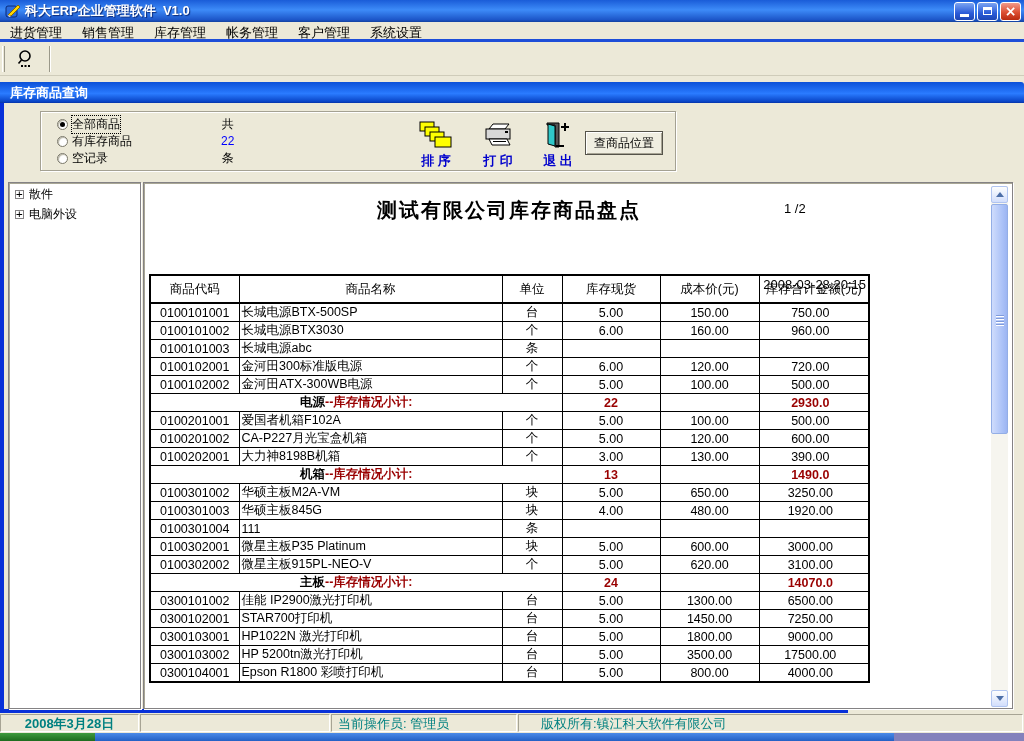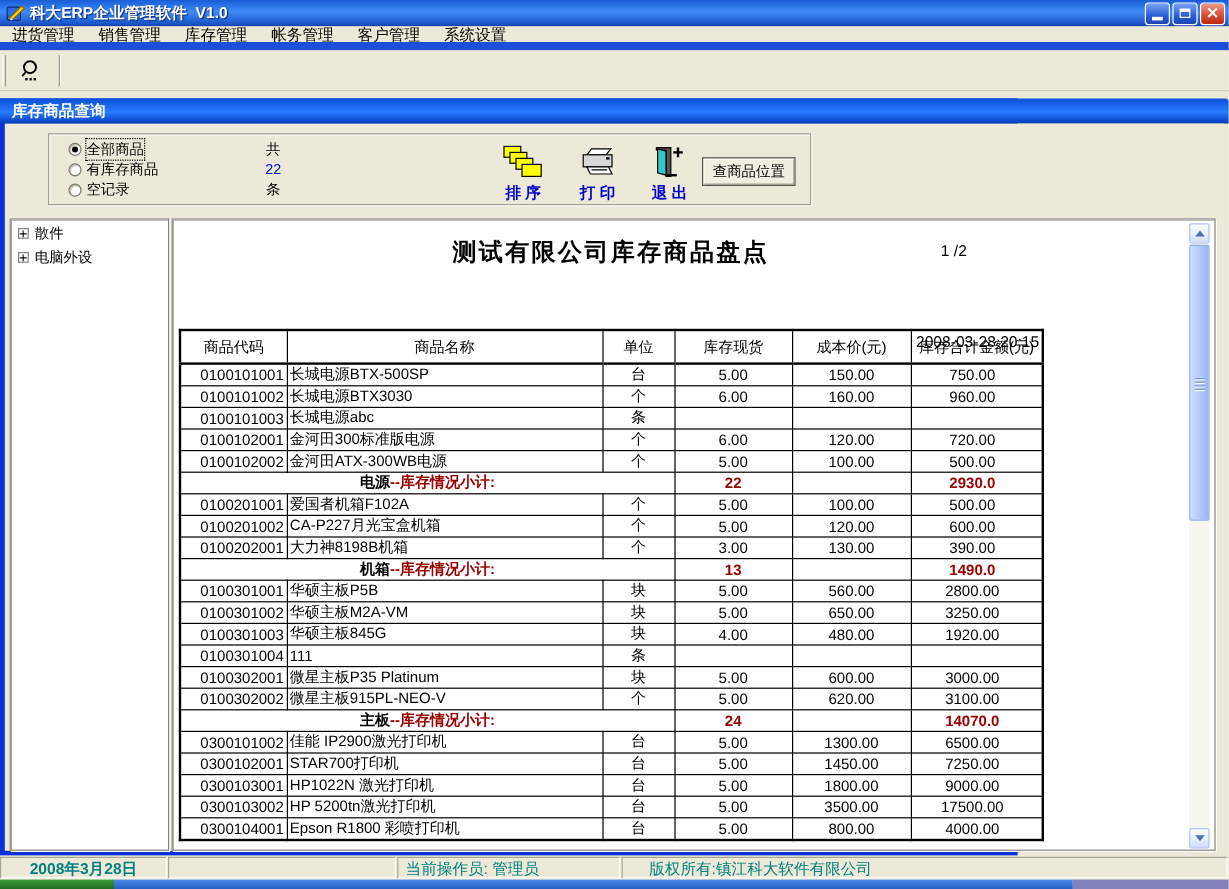--- a/index.html
+++ b/index.html
@@ -26,22 +26,22 @@
   }
   .win-btn.blue { background:linear-gradient(to bottom,#7ba4f2,#2a5bd8 60%,#1e46b4); }
   .win-btn.red  { background:linear-gradient(to bottom,#f29a8a,#dd4f33 55%,#b92a10); }
   .glyph-min { width:9px; height:3px; background:#fff; margin-top:9px; }
   .glyph-restore { width:9px; height:8px; border:1px solid #fff; border-top:3px solid #fff; background:transparent; }
   .glyph-close { color:#fff; font-weight:bold; font-size:14px; line-height:14px; font-family:"DejaVu Sans",sans-serif; }
 
   
   .menubar {
     position:absolute; left:0; top:22px; width:1024px; height:20px;
-    background:var(--app-bg,#ece9d8); display:flex; align-items:center;
-    border-bottom:7px solid #1d4ed8; font-size:13px;
+    background:var(--app-bg,#ece9d8); display:flex; 
+    border-bottom:3px solid #1d4ed8; font-size:13px;
   }
   .menu-item { padding:2px 10px; white-space:nowrap; }
 
   
   .toolbar {
     position:absolute; left:0; top:42px; width:1024px; height:34px;
     background:var(--app-bg,#ece9d8);
     border-bottom:1px solid #cfccba; display:flex; align-items:center;
   }
   .tool-grip { width:3px; height:26px; margin:0 4px 0 2px;
@@ -122,21 +122,21 @@
   .report-datetime { position:absolute; left:420px; top:62px; width:302px; text-align:right; font-size:13px;margin-top:32px; }
 
   table.report { position:absolute; left:5px; top:91px; border-collapse:collapse; table-layout:fixed;
     width:719px; font-size:12.5px; }
   table.report th, table.report td {
     border:1px solid #000; overflow:hidden; white-space:nowrap; padding:0 2px;
   }
   table.report th { height:28px; font-weight:normal; text-align:center; border-bottom:2px solid #000; }
   table.report td { height:18px; }
   table.report { border:2px solid #000; }
-  td.code { text-align:right; padding-left:3px; }
+  td.code { text-align:center; padding-left:3px; }
   td.name { text-align:left; padding-left:12px; }
   .c { text-align:center; }
   .r { text-align:center; padding-right:9px !important; }
   tr.subtotal td { font-weight:bold; }
   tr.subtotal .sub-label { text-align:center; }
   tr.subtotal .cat { color:#000; }
   tr.subtotal .lab, tr.subtotal .sub-val { color:var(--subtotal-red,#990000); }
 
   
   .vscroll { position:absolute; right:4px; top:3px; width:17px; height:521px; background:#f6f5ef; }
@@ -404,28 +404,20 @@
               <td class="cost c">130.00</td>
               <td class="total r">390.00</td>
             </tr>
             <tr class="subtotal">
               <td colspan="3" class="sub-label"><span class="cat">机箱</span><span class="lab">--库存情况小计:</span></td>
               <td class="c sub-val">13</td>
               <td></td>
               <td class="r sub-val">1490.0</td>
             </tr>
             <tr>
-              <td class="code">0100301001</td>
-              <td class="name">华硕主板P5B</td>
-              <td class="unit c">块</td>
-              <td class="qty c">5.00</td>
-              <td class="cost c">560.00</td>
-              <td class="total r">2800.00</td>
-            </tr>
-            <tr>
               <td class="code">0100301002</td>
               <td class="name">华硕主板M2A-VM</td>
               <td class="unit c">块</td>
               <td class="qty c">5.00</td>
               <td class="cost c">650.00</td>
               <td class="total r">3250.00</td>
             </tr>
             <tr>
               <td class="code">0100301003</td>
               <td class="name">华硕主板845G</td>

